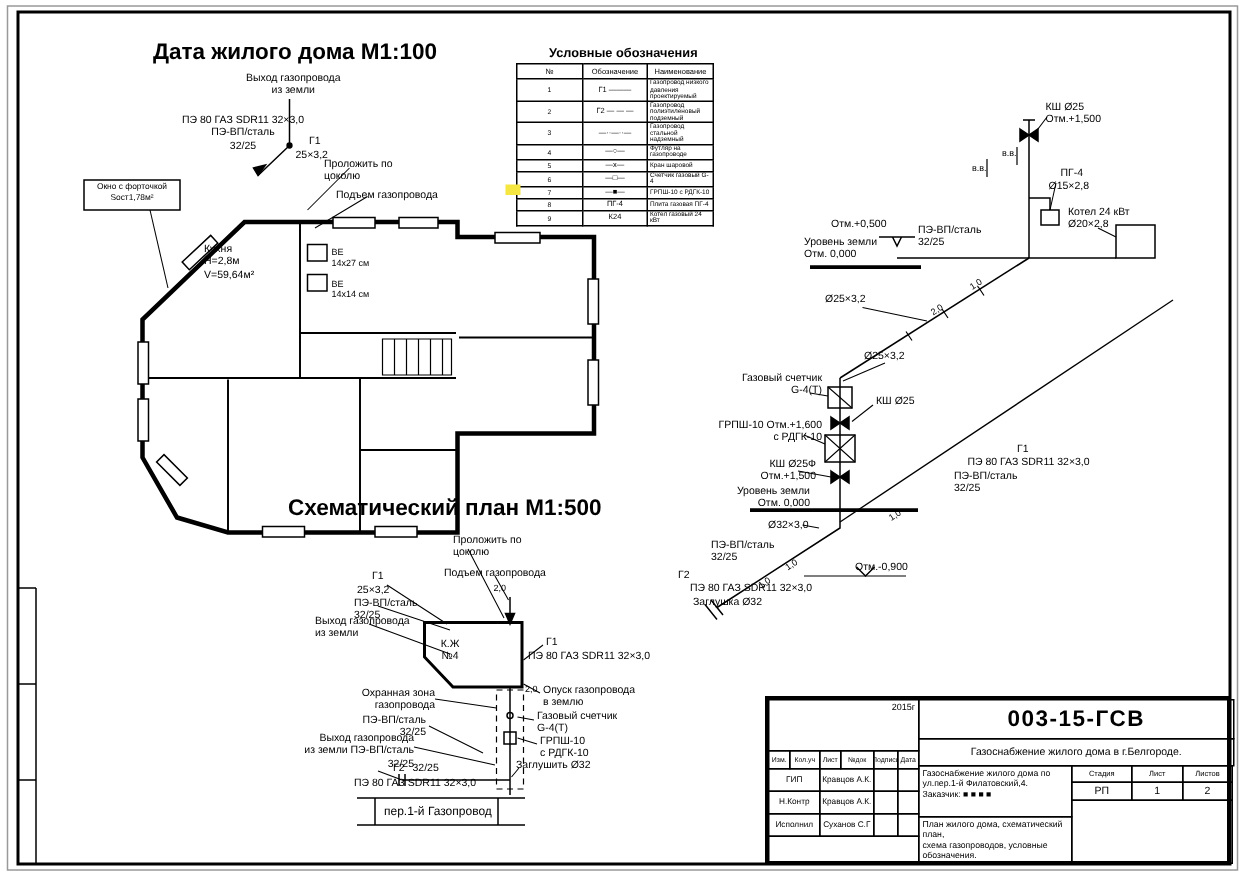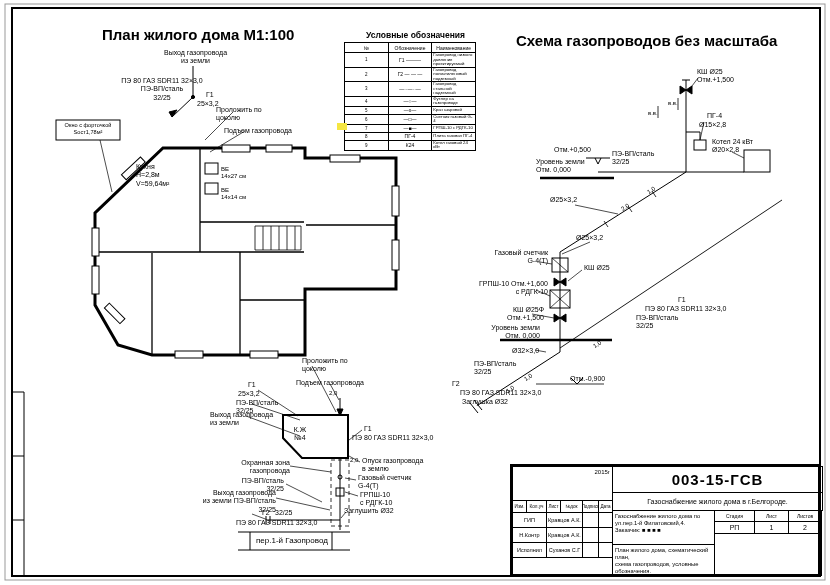--- a/index.html
+++ b/index.html
@@ -114,23 +114,23 @@
       <rect x="331" y="460" width="18" height="66" stroke-dasharray="4 3" stroke-width="0.8"></rect>
       <rect x="336" y="488" width="8" height="8" stroke-width="1"></rect>
       <circle cx="340" cy="477" r="2" stroke-width="1"></circle>
       <path d="M340,520 L268,520" stroke-width="1"></path>
       <path d="M266,516 L266,524 M270,516 L270,524" stroke-width="1"></path>
       <path d="M238,532 L350,532 M238,550 L350,550 M250,532 L250,550 M332,532 L332,550" stroke-width="1"></path>
       <path d="M312,366 L336,412 M330,384 L339,400 M258,390 L298,416 M252,404 L300,420 M246,416 L300,436 M362,430 L349,440 M360,462 L349,456 M290,466 L331,472 M356,480 L345,478 M358,496 L345,492 M286,484 L322,502 M276,498 L330,510 M346,512 L341,518 M252,514 L268,520" stroke-width="0.7"></path>
     </g>
   </svg>
 
-  <div class="lb t" style="left:102px;top:26px">План жилого дома М1:100</div>
+  <div class="lb t" style="left:102px;top:26px">Дата жилого дома М1:100</div>
   <div class="lb t2" style="left:366px;top:30px">Условные обозначения</div>
-  <div class="lb t" style="left:516px;top:32px">Схема газопроводов без масштаба</div>
+  <div class="lb t" style="left:192px;top:330px">Схематический план М1:500</div>
 
   <div class="lb c" style="left:158px;top:49px;width:75px">Выход газопровода
 из земли</div>
   <div class="lb c" style="left:112px;top:77px;width:100px">ПЭ 80 ГАЗ SDR11 32×3,0
 ПЭ-ВП/сталь
 32/25</div>
   <div class="lb" style="left:206px;top:91px">Г1</div>
   <div class="lb" style="left:197px;top:100px">25×3,2</div>
   <div class="lb" style="left:216px;top:106px">Проложить по
 цоколю</div>

